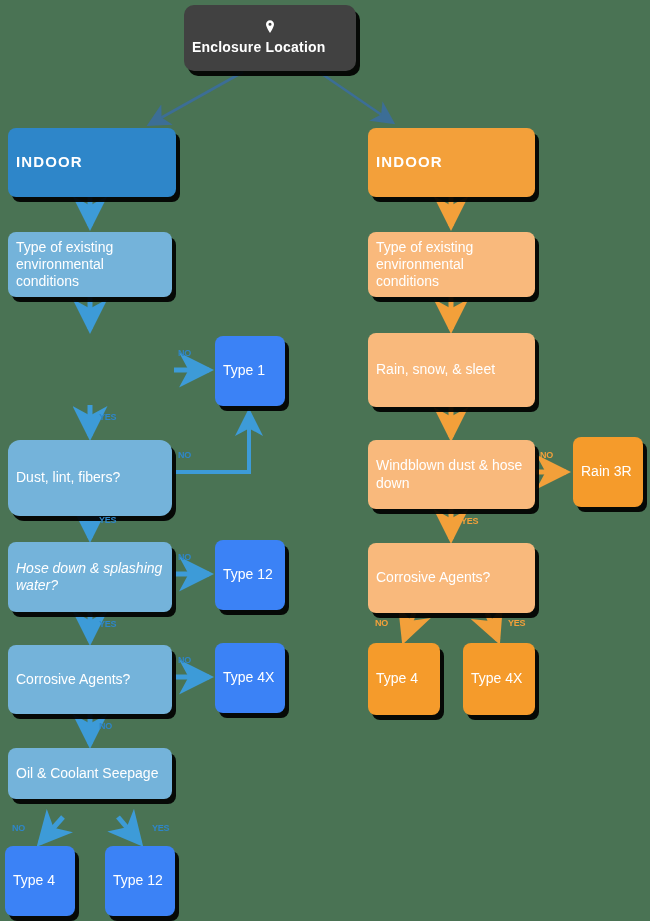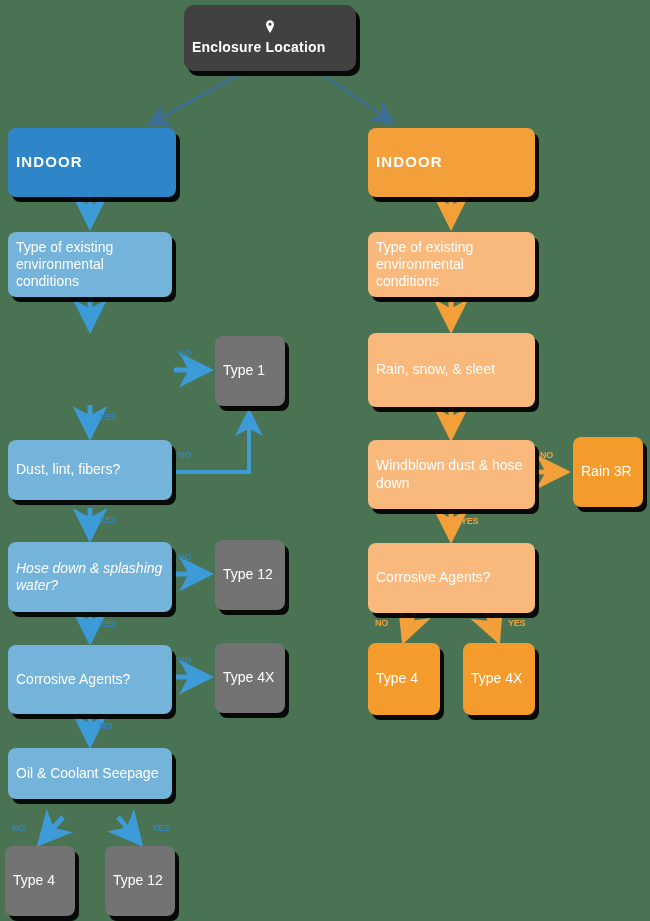--- a/index.html
+++ b/index.html
@@ -29,21 +29,21 @@
   .n-root{background:#414141;flex-direction:column;gap:2px;border-radius:10px;}
   .n-root .lbl{font-size:14px;font-weight:bold;letter-spacing:.2px;}
   .pin{width:16px;height:16px;display:block;margin:0 auto 2px auto;}
 
   .n-head-blue{background:#2e86c9;font-size:15px;font-weight:bold;letter-spacing:1.1px;}
   .n-head-orange{background:#f3a03a;font-size:15px;font-weight:bold;letter-spacing:1.1px;}
 
   .n-blue{background:#74b3da;font-size:14px;}
   .n-orange{background:#f9b97c;font-size:14px;}
 
-  .n-term-blue{background:#737373;font-size:14px;}
+  .n-term-blue{background:#3b82f6;font-size:14px;}
   .n-term-orange{background:#f59b2b;font-size:14px;}
 
   .edge-label{
     position:absolute;
     font-size:9px;
     font-weight:bold;
     letter-spacing:-0.3px;
     z-index:4;
     white-space:nowrap;
   }
@@ -110,21 +110,21 @@
 
   <div class="node n-head-blue" style="left:8px;top:128px;width:168px;height:69px;">
     <span>INDOOR</span>
   </div>
 
   <div class="node n-blue" style="left:8px;top:232px;width:164px;height:65px;">
     <span>Type of existing environmental conditions</span>
   </div>
 
 
-  <div class="node n-blue" style="left:8px;top:440px;width:164px;height:60px;">
+  <div class="node n-blue" style="left:8px;top:440px;width:164px;height:76px;border-radius:12px;">
     <span>Dust, lint, fibers?</span>
   </div>
 
   <div class="node n-blue" style="left:8px;top:542px;width:164px;height:70px;font-style:italic;">
     <span>Hose down &amp; splashing water?</span>
   </div>
 
   <div class="node n-blue" style="left:8px;top:645px;width:164px;height:69px;">
     <span>Corrosive Agents?</span>
   </div>

